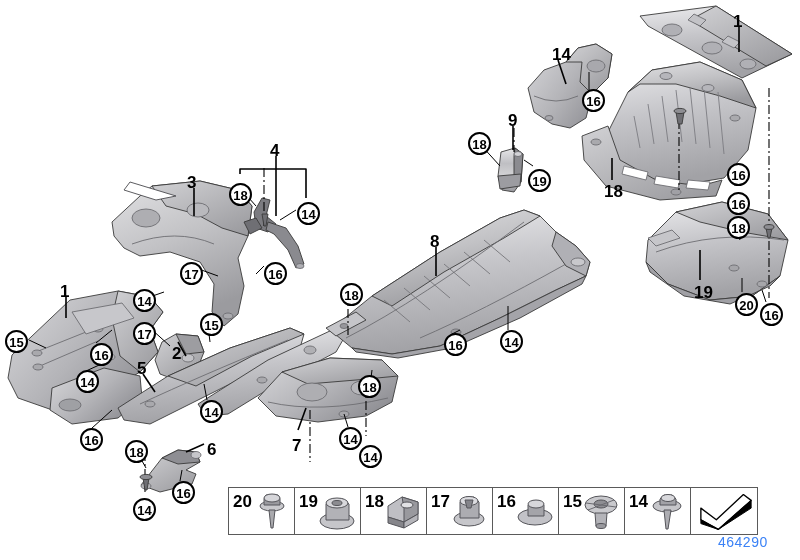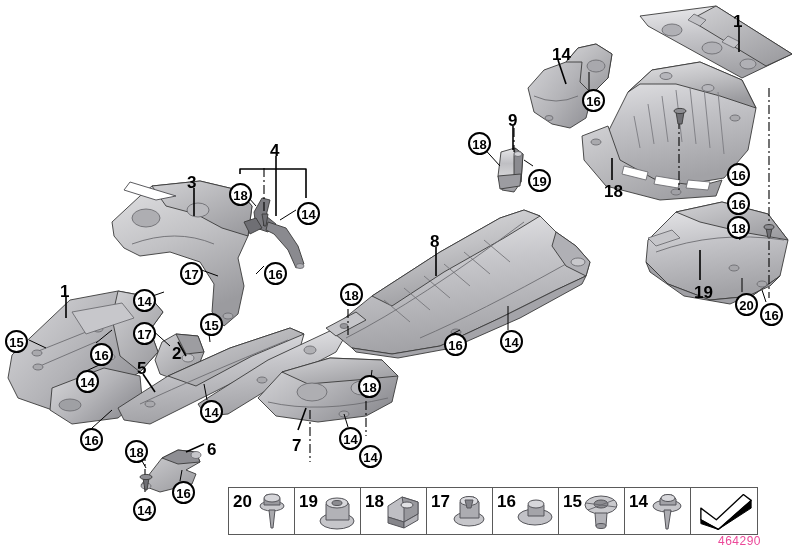--- a/index.html
+++ b/index.html
@@ -18,21 +18,21 @@
        font-size:13px;font-weight:bold;line-height:21px;text-align:center;
        box-sizing:border-box;}
 
   
   #legend{position:absolute;left:228px;top:487px;height:48px;
           display:flex;border:1px solid #5a5a5a;background:#fff;box-sizing:border-box;}
   .lcell{position:relative;width:66px;border-right:1px solid #5a5a5a;box-sizing:border-box;}
   .lcell:last-child{border-right:none;}
   .lnum{position:absolute;left:4px;top:4px;font-size:17px;font-weight:bold;color:#000;}
   .licon{position:absolute;right:2px;top:2px;width:42px;height:43px;}
-  #diagid{position:absolute;left:718px;top:534px;font-size:12px;color:#ec4899;
+  #diagid{position:absolute;left:718px;top:534px;font-size:14px;color:#3b82f6;
           letter-spacing:.5px;}
 </style>
 </head>
 <body>
 
 <div id="stage">
 
   <svg id="art" viewBox="0 0 800 560" xmlns="http://www.w3.org/2000/svg">
     <defs>
       <linearGradient id="gA" x1="0" y1="0" x2="0.4" y2="1">

